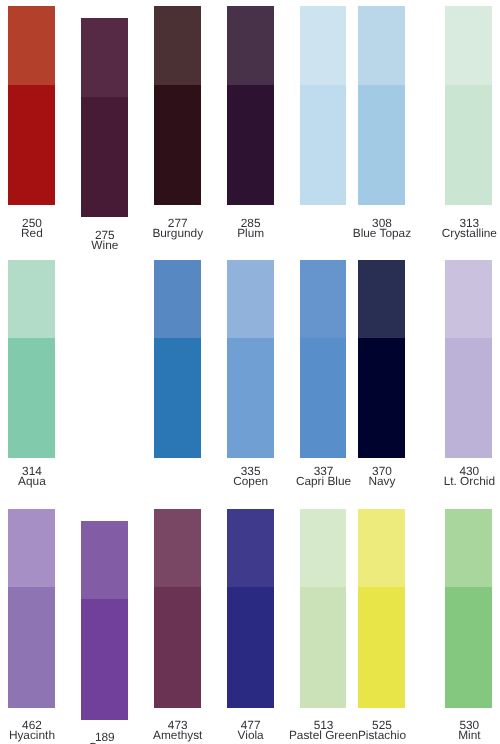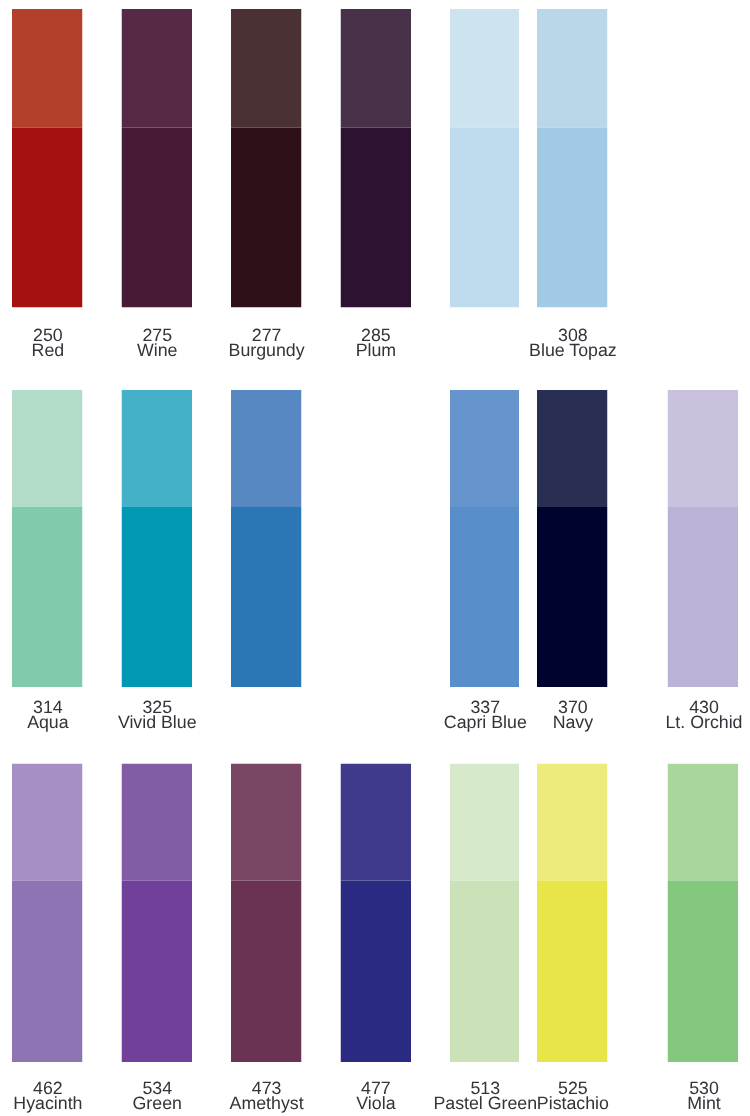--- a/index.html
+++ b/index.html
@@ -30,21 +30,21 @@
     position: absolute;
     left: 0;
     top: 0;
     width: 46.9px;
     overflow: hidden;
   }
   .chip-top, .chip-bottom { width: 100%; }
 
   
   .c1 { left: 8.0px; }
-  .c2 { left: 80.9px; }
+  .c2 { left: 80.9px; margin-top: 12px; }
   .c3 { left: 153.8px; }
   .c4 { left: 226.7px; }
   .c5 { left: 299.6px; }
   .c6 { left: 358px; }
   .c7 { left: 445.4px; }
 
   
   .r1 { top: 5.8px;   height: 242px; }
   .r2 { top: 259.6px; height: 242px; }
   .r3 { top: 508.8px; height: 235px; }
@@ -131,46 +131,56 @@
   <div class="swatch-cell r1 c6">
     <div class="swatch-chip">
       <div class="chip-top" style="background-color: rgb(186, 215, 234);"></div>
       <div class="chip-bottom" style="background-color: rgb(163, 202, 228);"></div>
     </div>
     <div class="swatch-label">
       <div class="swatch-code">308</div>
       <div class="swatch-name">Blue Topaz</div>
     </div>
   </div>
+  <div class="swatch-cell r1 c7">
+    <div class="swatch-chip">
+      <div class="chip-top" style="background-color: rgb(217, 235, 223);"></div>
+      <div class="chip-bottom" style="background-color: rgb(203, 229, 211);"></div>
+    </div>
+    <div class="swatch-label">
+      <div class="swatch-code">313</div>
+      <div class="swatch-name">Crystalline</div>
+    </div>
+  </div>
   <div class="swatch-cell r2 c1">
     <div class="swatch-chip">
       <div class="chip-top" style="background-color: rgb(179, 220, 200);"></div>
       <div class="chip-bottom" style="background-color: rgb(129, 202, 171);"></div>
     </div>
     <div class="swatch-label">
       <div class="swatch-code">314</div>
       <div class="swatch-name">Aqua</div>
     </div>
   </div>
-  <div class="swatch-cell r2 c2">
-    <div class="swatch-chip">
-      <div class="chip-top" style="background-color: rgb(69, 177, 200);"></div>
-      <div class="chip-bottom" style="background-color: rgb(1, 152, 180);"></div>
-    </div>
-    <div class="swatch-label">
-      <div class="swatch-code">325</div>
-      <div class="swatch-name">Vivid Blue</div>
-    </div>
-  </div>
   <div class="swatch-cell r2 c3">
     <div class="swatch-chip">
       <div class="chip-top" style="background-color: rgb(88, 136, 193);"></div>
       <div class="chip-bottom" style="background-color: rgb(43, 119, 182);"></div>
     </div>
   </div>
+  <div class="swatch-cell r2 c4">
+    <div class="swatch-chip">
+      <div class="chip-top" style="background-color: rgb(145, 179, 219);"></div>
+      <div class="chip-bottom" style="background-color: rgb(112, 160, 211);"></div>
+    </div>
+    <div class="swatch-label">
+      <div class="swatch-code">335</div>
+      <div class="swatch-name">Copen</div>
+    </div>
+  </div>
   <div class="swatch-cell r2 c5">
     <div class="swatch-chip">
       <div class="chip-top" style="background-color: rgb(102, 149, 206);"></div>
       <div class="chip-bottom" style="background-color: rgb(88, 143, 202);"></div>
     </div>
     <div class="swatch-label">
       <div class="swatch-code">337</div>
       <div class="swatch-name">Capri Blue</div>
     </div>
   </div>
@@ -203,21 +213,21 @@
       <div class="swatch-code">462</div>
       <div class="swatch-name">Hyacinth</div>
     </div>
   </div>
   <div class="swatch-cell r3 c2">
     <div class="swatch-chip">
       <div class="chip-top" style="background-color: rgb(130, 92, 165);"></div>
       <div class="chip-bottom" style="background-color: rgb(112, 64, 155);"></div>
     </div>
     <div class="swatch-label">
-      <div class="swatch-code">534</div>
+      <div class="swatch-code">189</div>
       <div class="swatch-name">Green</div>
     </div>
   </div>
   <div class="swatch-cell r3 c3">
     <div class="swatch-chip">
       <div class="chip-top" style="background-color: rgb(121, 70, 99);"></div>
       <div class="chip-bottom" style="background-color: rgb(106, 50, 83);"></div>
     </div>
     <div class="swatch-label">
       <div class="swatch-code">473</div>

